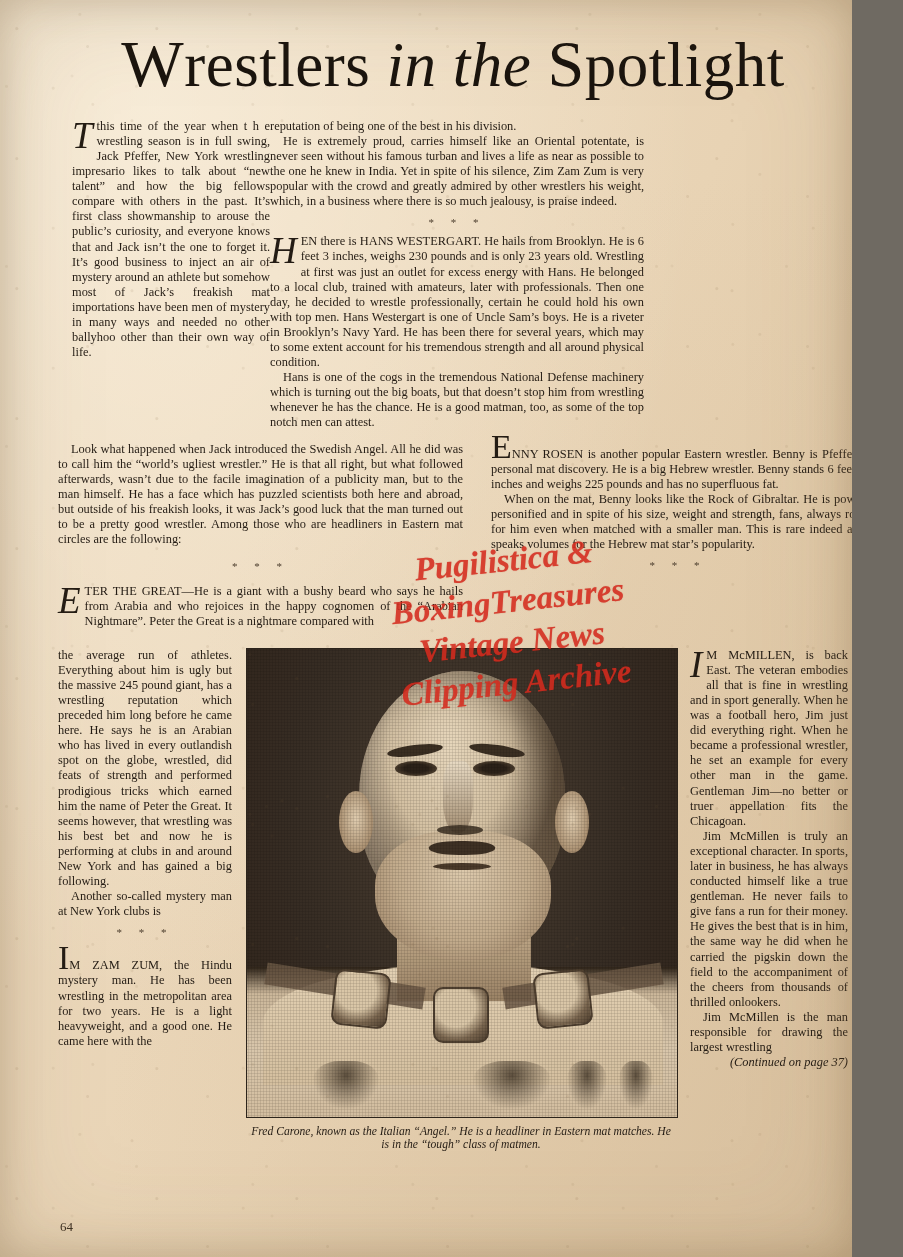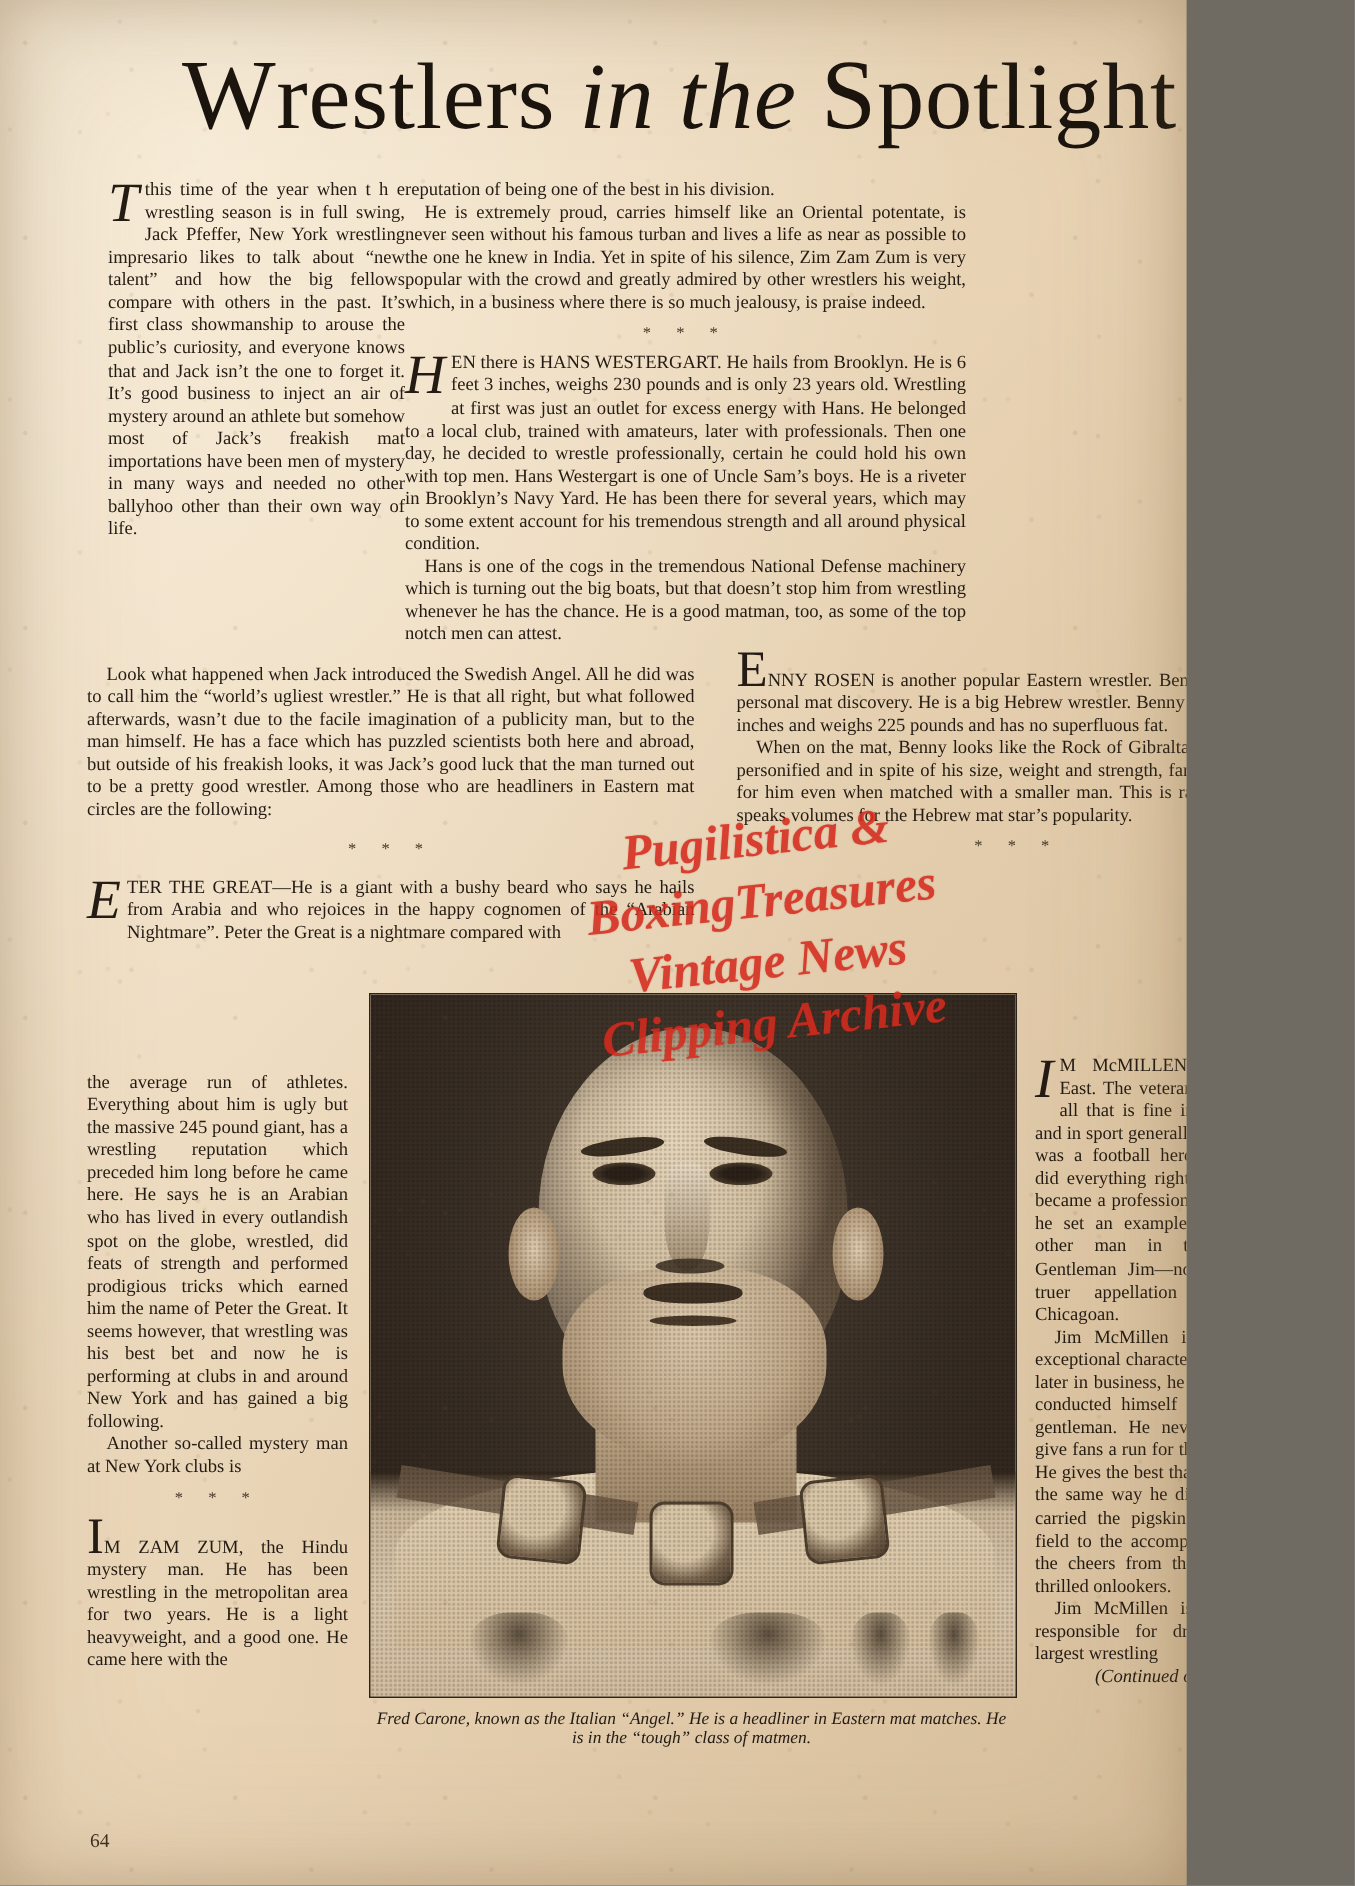--- a/index.html
+++ b/index.html
@@ -1,18 +1,18 @@
 <!DOCTYPE html>
 <html><head>
 <meta charset="utf-8">
 <style>
   html,body{margin:0;padding:0;background:#6f6a62;}
   .page{
     position:relative;
-    width:791px;height:1257px;
+    width:852px;height:1257px;
     background:
       radial-gradient(ellipse at 18% 8%, rgba(255,248,233,.55), rgba(255,255,255,0) 55%),
       radial-gradient(ellipse at 85% 92%, rgba(214,190,158,.45), rgba(255,255,255,0) 60%),
       linear-gradient(115deg,#efdfc6 0%,#ecd9bd 28%,#e8d3b4 55%,#e2cba9 78%,#d9c09c 100%);
     overflow:hidden;
     font-family:"Liberation Serif", serif;
     color:#241c14;
     box-sizing:border-box;
   }
   
@@ -107,21 +107,21 @@
 
   
   .fullwide{margin-top:9px;width:405px;}
   .stars{text-align:center;letter-spacing:7px;font-size:11px;margin:7px 0 6px;color:#4a3c2c;}
 
   
   .midband{display:flex;margin-top:2px;}
   .m-left{width:405px;flex:0 0 405px;}
   .m-right{width:374px;flex:0 0 374px;margin-left:28px;}
 
-  .lowband{display:flex;margin-top:20px;align-items:center;}
+  .lowband{display:flex;margin-top:6px;}
   .lb-col1{width:174px;flex:0 0 174px;}
   .lb-art{width:432px;flex:0 0 432px;margin-left:14px;}
   .lb-col3{width:158px;flex:0 0 158px;margin-left:12px;}
 
   
   .art{
     width:430px;height:468px;border:1px solid #2c241b;position:relative;overflow:hidden;
     background:linear-gradient(180deg,#3c322a 0%,#3a302705 0%);
   }
   .art .bg{position:absolute;inset:0;background:radial-gradient(ellipse at 50% 35%, #4b3f33 0%, #372d24 55%, #2e2219 100%);}

